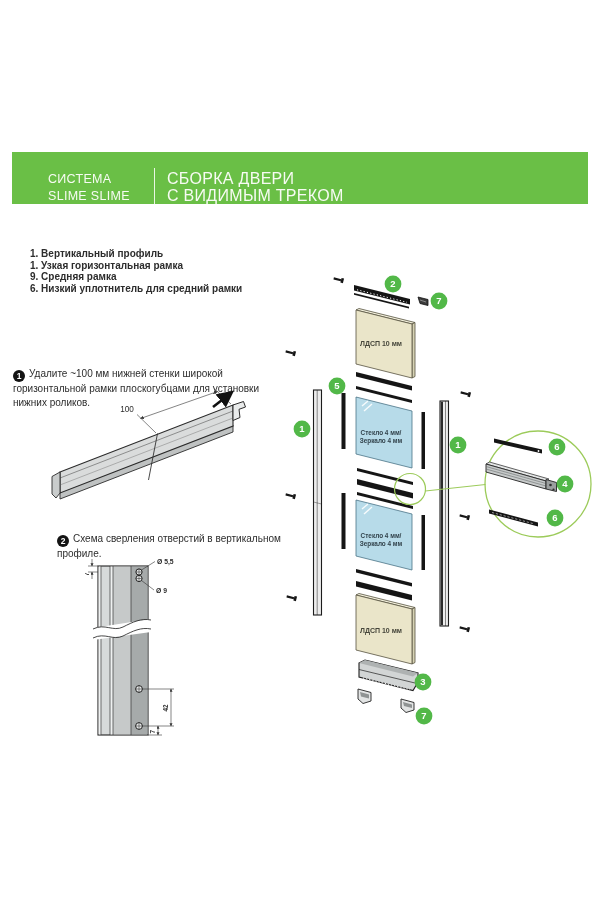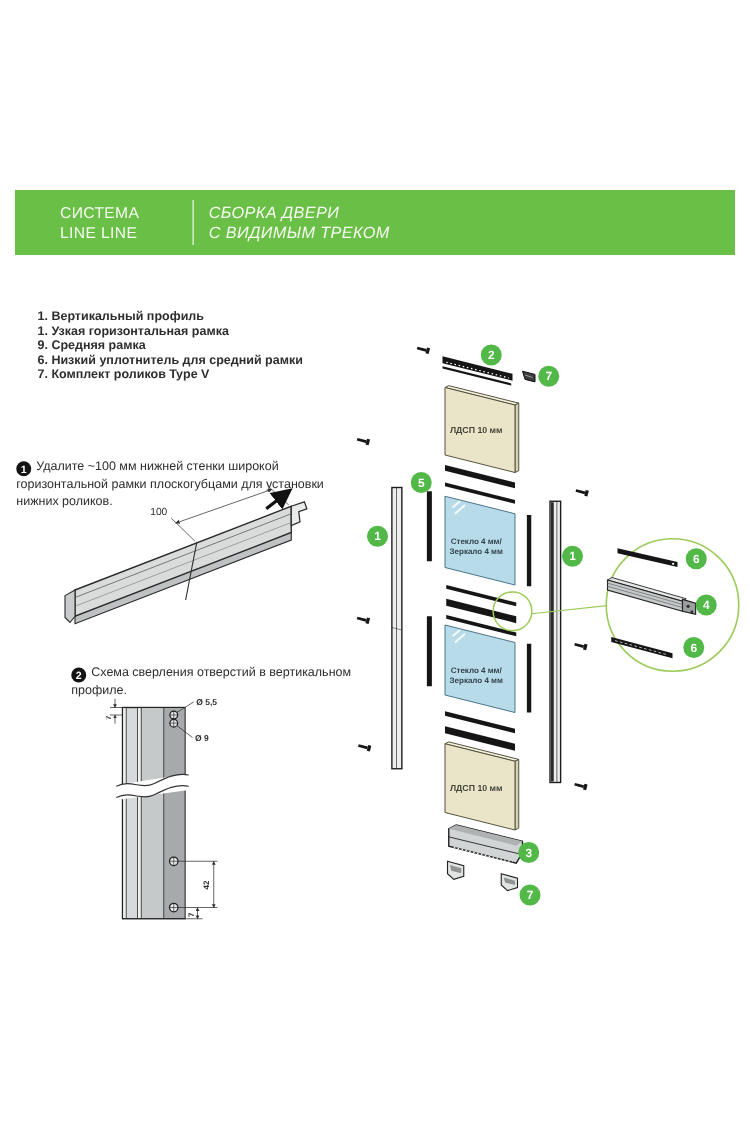--- a/index.html
+++ b/index.html
@@ -3,25 +3,25 @@
 <meta charset="utf-8">
 <style>
   html,body{margin:0;padding:0;}
   body{
     width:600px;height:900px;background:#ffffff;position:relative;overflow:hidden;
     font-family:"Liberation Sans",sans-serif;
   }
   
   .topbar{
     position:absolute;left:12px;top:152px;width:576px;height:52px;
-    background:#6abf46;color:#f7fbf3;display:flex;align-items:center;
+    background:#6abf46;color:#f7fbf3;display:flex;align-items:flex-end;
   }
   .brand{padding-left:36px;width:94px;font-size:12.5px;line-height:16.5px;letter-spacing:.3px;}
   .bar-divider{width:1px;height:36px;background:rgba(255,255,255,.85);margin-left:12px;flex:0 0 1px;}
-  .title-block{padding-left:12px;font-size:13px;line-height:16.5px;letter-spacing:.3px;font-style:italic;}
+  .title-block{padding-left:12px;font-size:16px;line-height:16.5px;letter-spacing:.3px;}
   
   .parts{
     position:absolute;left:30px;top:248px;width:300px;
     font-size:10px;font-weight:bold;color:#2d2d2d;line-height:11.6px;
   }
   
   .step{position:absolute;left:13px;width:258px;font-size:10px;color:#2d2d2d;line-height:13.5px;}
   .step1{top:357px;}
   .step2{top:522px;margin-left:44px;}
   .stepnum{
@@ -47,35 +47,34 @@
   .dimline{stroke:#333333;stroke-width:.6;fill:none;}
 </style>
 </head>
 <body>
 
 <div class="page">
 
   <header class="topbar">
     <div class="brand">
       <div>СИСТЕМА</div>
-      <div>LINE LINE</div>
+      <div>SLIME SLIME</div>
     </div>
     <div class="bar-divider"></div>
     <div class="title-block">
       <div>СБОРКА ДВЕРИ</div>
       <div>С ВИДИМЫМ ТРЕКОМ</div>
     </div>
   </header>
 
   <div class="parts">
     <div>1. Вертикальный профиль</div>
     <div>1. Узкая горизонтальная рамка</div>
     <div>9. Средняя рамка</div>
     <div>6. Низкий уплотнитель для средний рамки</div>
-    <div>7. Комплект роликов Type V</div>
   </div>
 
   <p class="step step1"><span class="stepnum">1</span><span>Удалите ~100 мм нижней стенки широкой горизонтальной рамки плоскогубцами для установки нижних роликов.</span></p>
 
   <svg id="cut-diagram" width="240" height="125" viewBox="0 0 240 125">
     <defs>
       <marker id="dimArrA" markerWidth="7" markerHeight="7" refX="5.5" refY="3" orient="auto-start-reverse">
         <path d="M0,0 L6,3 L0,6 Z" fill="#333"></path>
       </marker>
       <marker id="bigArr" markerWidth="8" markerHeight="8" refX="5" refY="3.2" orient="auto">

